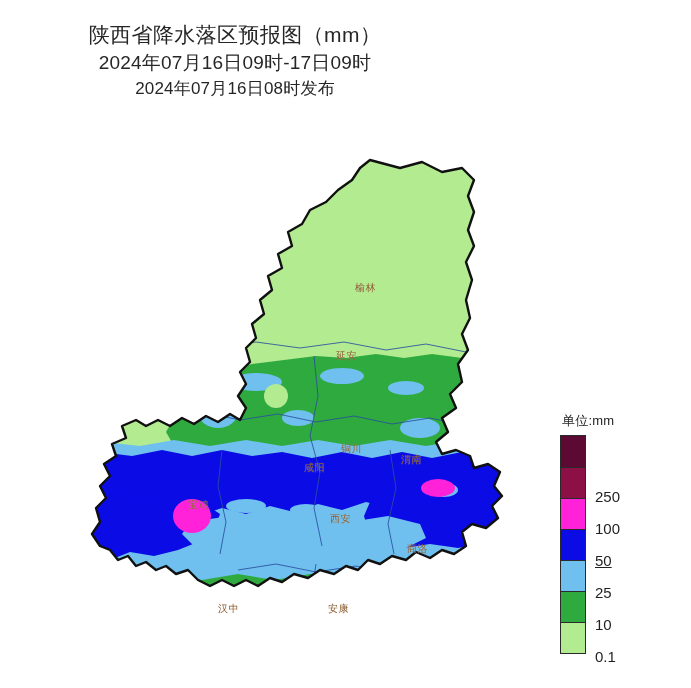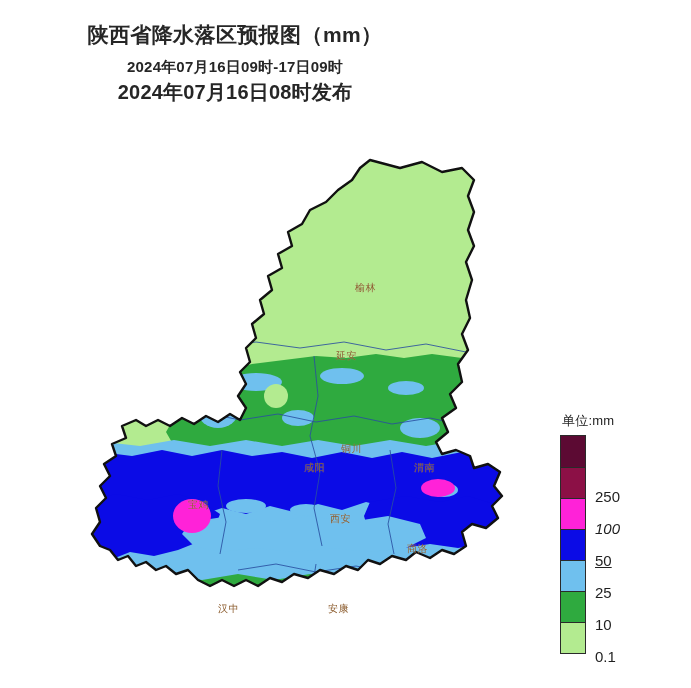--- a/index.html
+++ b/index.html
@@ -18,30 +18,29 @@
 
   
   #title-block {
     position: absolute;
     left: 0;
     top: 22px;
     width: 470px;
     text-align: center;
     line-height: 1.0;
     pointer-events: none;
-    font-weight: bold;
   }
   #title-block .line {
     display: block;
     color: #262626;
     white-space: nowrap;
   }
   .t1 { font-size: 21px; letter-spacing: 0.4px; padding: 2px 0 6px 0; }
-  .t2 { font-size: 15px; letter-spacing: 0.2px; padding: 2px 0 6px 0; margin-top: 6px; }
-  .t3 { font-size: 20px; letter-spacing: 0.2px; padding: 2px 0 6px 0; }
+  .t2 { font-size: 19px; letter-spacing: 0.2px; padding: 2px 0 6px 0; }
+  .t3 { font-size: 17px; letter-spacing: 0.2px; padding: 2px 0 6px 0; }
   .t4 { font-size: 16px; letter-spacing: 0.6px; padding: 2px 0 0 0; }
 
   
   #map-area {
     position: absolute;
     left: 70px;
     top: 150px;
     width: 470px;
     height: 530px;
   }
@@ -230,21 +229,21 @@
              L168,246 L176,234 L170,222 L180,212 L176,198 L186,188
              L182,174 L194,164 L190,150 L202,140 L198,126 L212,118
              L208,104 L222,96 L218,82 L232,74 L240,60 L256,52 L268,40
              L282,30 L290,18 Z" fill="none" stroke="#111111" stroke-width="2.4" stroke-linejoin="round"></path>
   </svg>
 
   <span class="city-label" style="left:285px;top:131px;">榆林</span>
   <span class="city-label" style="left:266px;top:199px;">延安</span>
   <span class="city-label" style="left:271px;top:292px;">铜川</span>
   <span class="city-label" style="left:234px;top:311px;">咸阳</span>
-  <span class="city-label" style="left:331px;top:311px;margin-left:13px;">渭南</span>
+  <span class="city-label" style="left:331px;top:303px;">渭南</span>
   <span class="city-label" style="left:118px;top:348px;">宝鸡</span>
   <span class="city-label" style="left:260px;top:362px;">西安</span>
   <span class="city-label" style="left:337px;top:392px;">商洛</span>
   <span class="city-label" style="left:148px;top:452px;">汉中</span>
   <span class="city-label" style="left:258px;top:452px;">安康</span>
 </div>
 
 <div id="legend">
   <div id="legend-title">单位:mm</div>
   <div id="legend-body">
@@ -252,20 +251,20 @@
       <div class="legend-swatch" style="background:#5c0a33;"></div>
       <div class="legend-swatch" style="background:#8c1046;"></div>
       <div class="legend-swatch" style="background:#ff22d8;"></div>
       <div class="legend-swatch" style="background:#0b0be6;"></div>
       <div class="legend-swatch" style="background:#6fc0ee;"></div>
       <div class="legend-swatch" style="background:#2faa3f;"></div>
       <div class="legend-swatch" style="background:#b3eb90;"></div>
     </div>
     <div id="legend-ticks">
       <span class="legend-tick" style="top:54px;">250</span>
-      <span class="legend-tick" style="top:86px;font-style:italic;">100</span>
+      <span class="legend-tick" style="top:86px;">100</span>
       <span class="legend-tick" style="top:118px;text-decoration:underline;">50</span>
       <span class="legend-tick" style="top:150px;">25</span>
       <span class="legend-tick" style="top:182px;">10</span>
       <span class="legend-tick" style="top:214px;">0.1</span>
     </div>
   </div>
 </div>
 
 </body></html>

